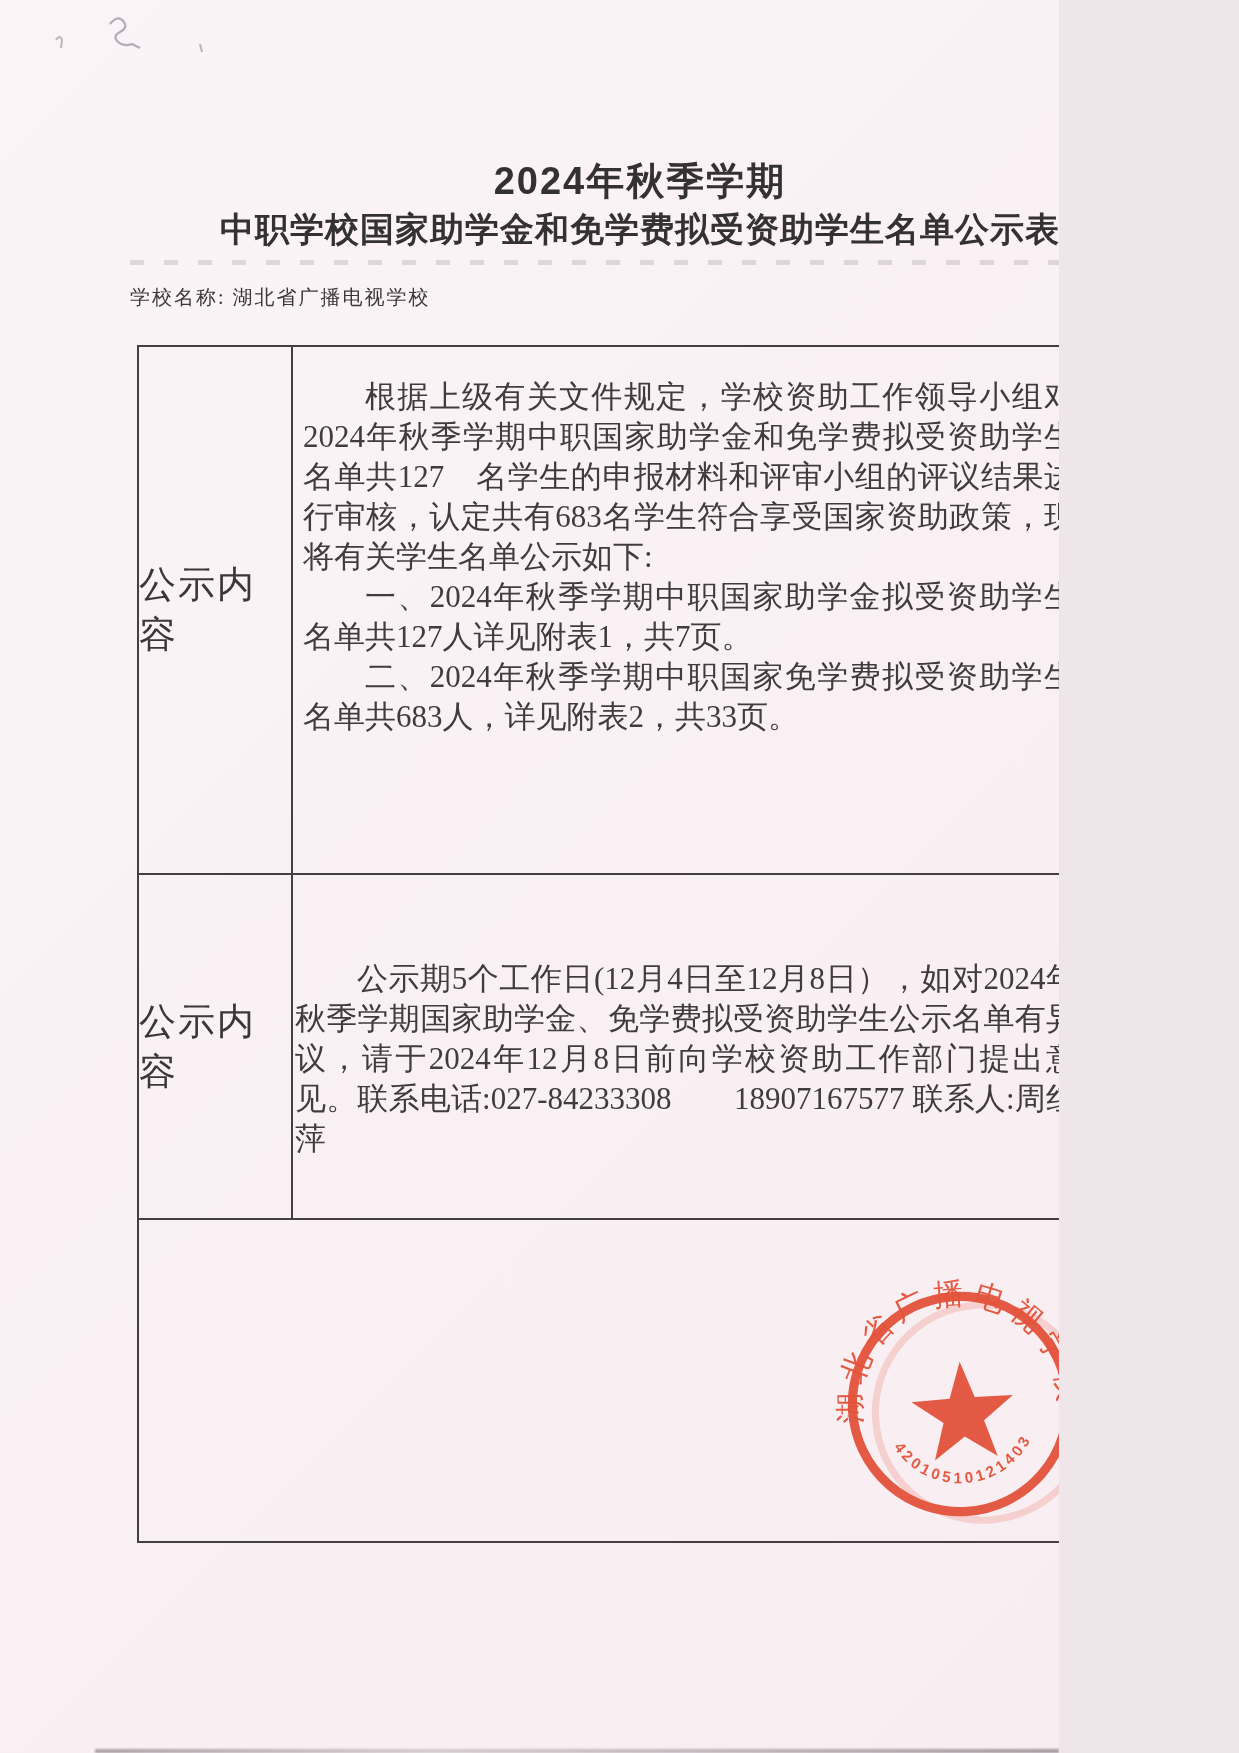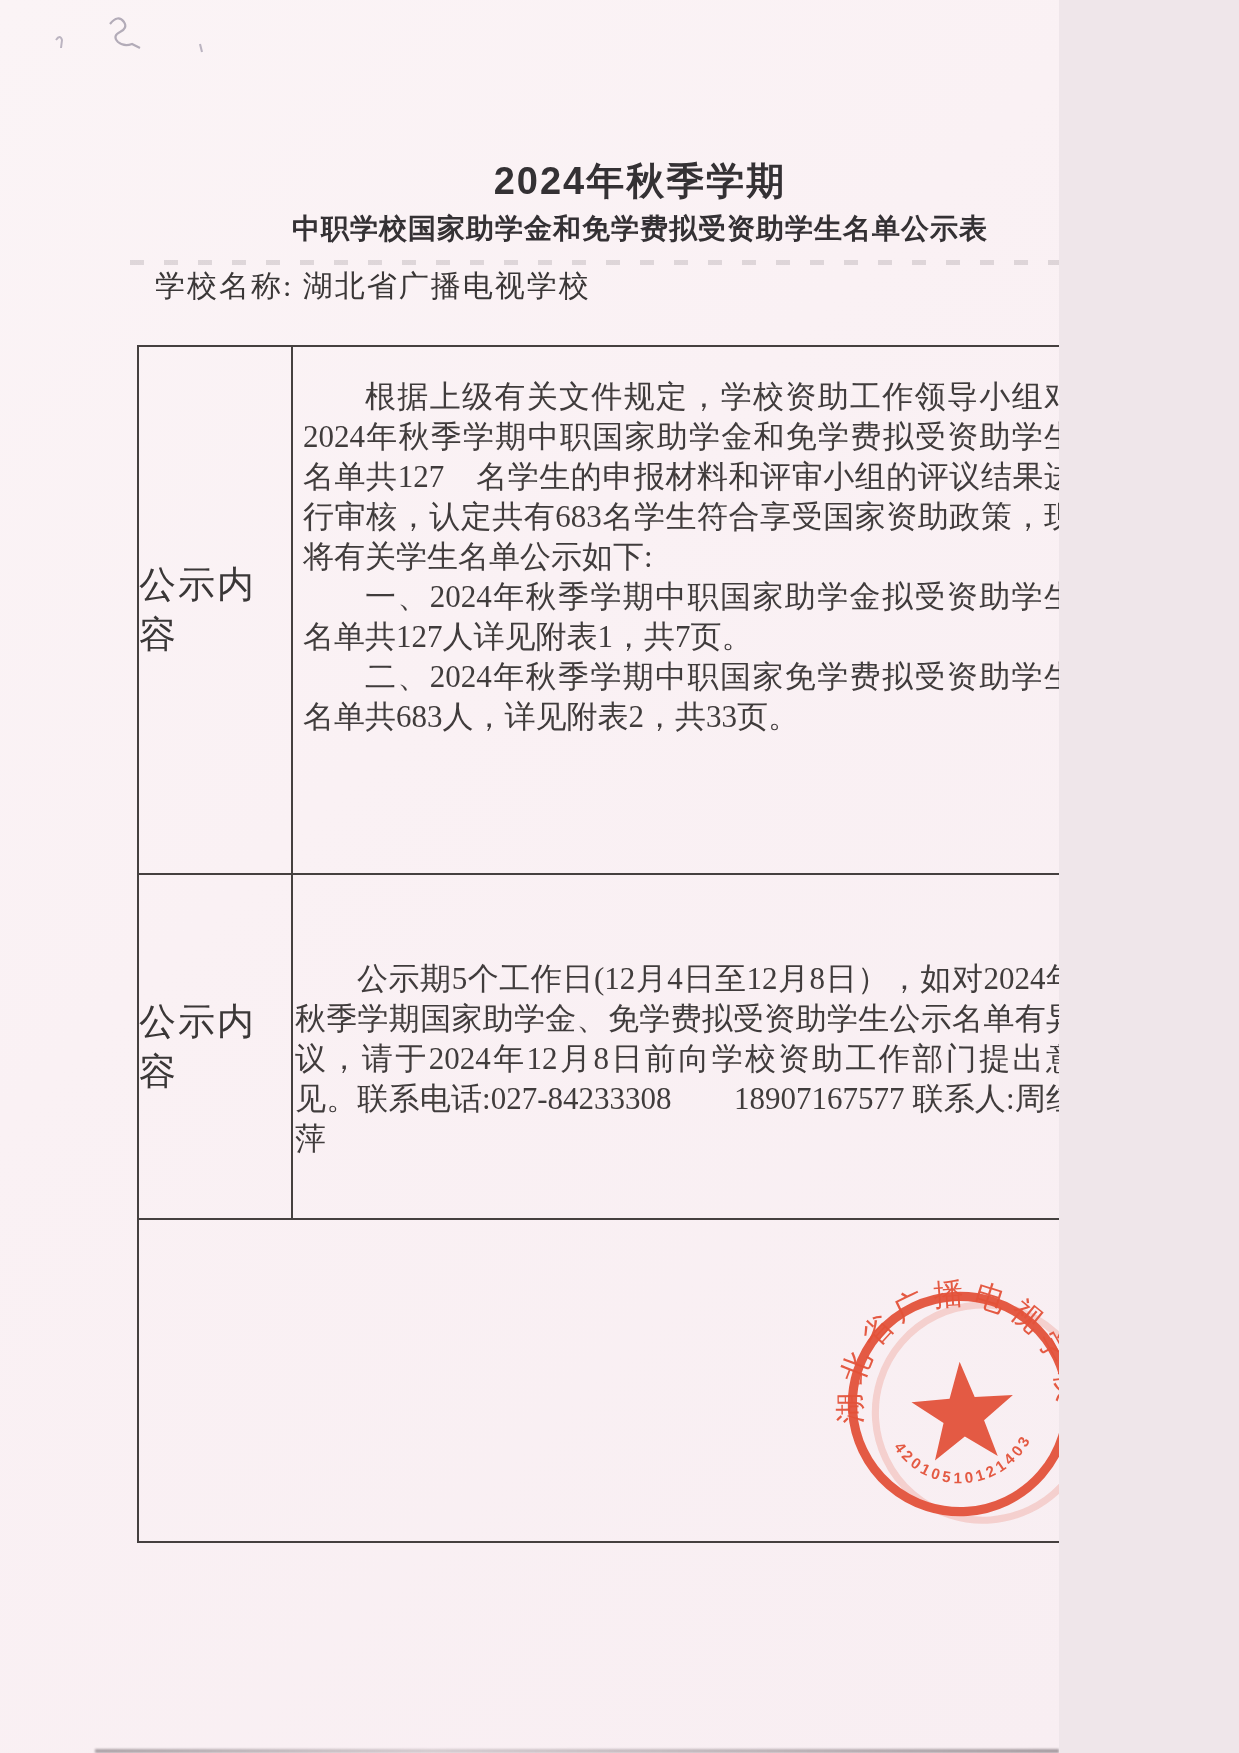--- a/index.html
+++ b/index.html
@@ -22,23 +22,23 @@
   .bottom-smudge {
     position:absolute; left:95px; right:0; bottom:0; height:4px; opacity:.55; filter:blur(1px);
     background:linear-gradient(90deg,rgba(58,48,54,.75),rgba(58,48,54,.35) 35%,rgba(58,48,54,.6) 70%,rgba(58,48,54,.8));
   }
   
   .titles {
     position:absolute; left:50px; top:160px; width:1180px; text-align:center;
     font-family:"Liberation Sans","DejaVu Sans",sans-serif; font-weight:700; color:#343134;
   }
   .title-1 { font-size:38px; line-height:42px; letter-spacing:2px; }
-  .title-2 { font-size:28px; line-height:42px; margin-top:6px; letter-spacing:1px; }
+  .title-2 { font-size:34px; line-height:42px; margin-top:6px; letter-spacing:1px; }
   .school-line {
-    position:absolute; left:130px; top:266px; font-size:30px; letter-spacing:2px; color:#3a3737;margin-left:25px;
+    position:absolute; left:130px; top:284px; font-size:20px; letter-spacing:2px; color:#3a3737;
   }
   
   .doc-table {
     position:absolute; left:137px; top:345px; width:988px; height:1198px;
     border:2px solid #45403f; display:flex; flex-direction:column; box-sizing:border-box;
     background:transparent;
   }
   .t-row { display:flex; border-bottom:2px solid #45403f; box-sizing:border-box; }
   .t-row.r1 { height:528px; }
   .t-row.r2 { height:345px; }

